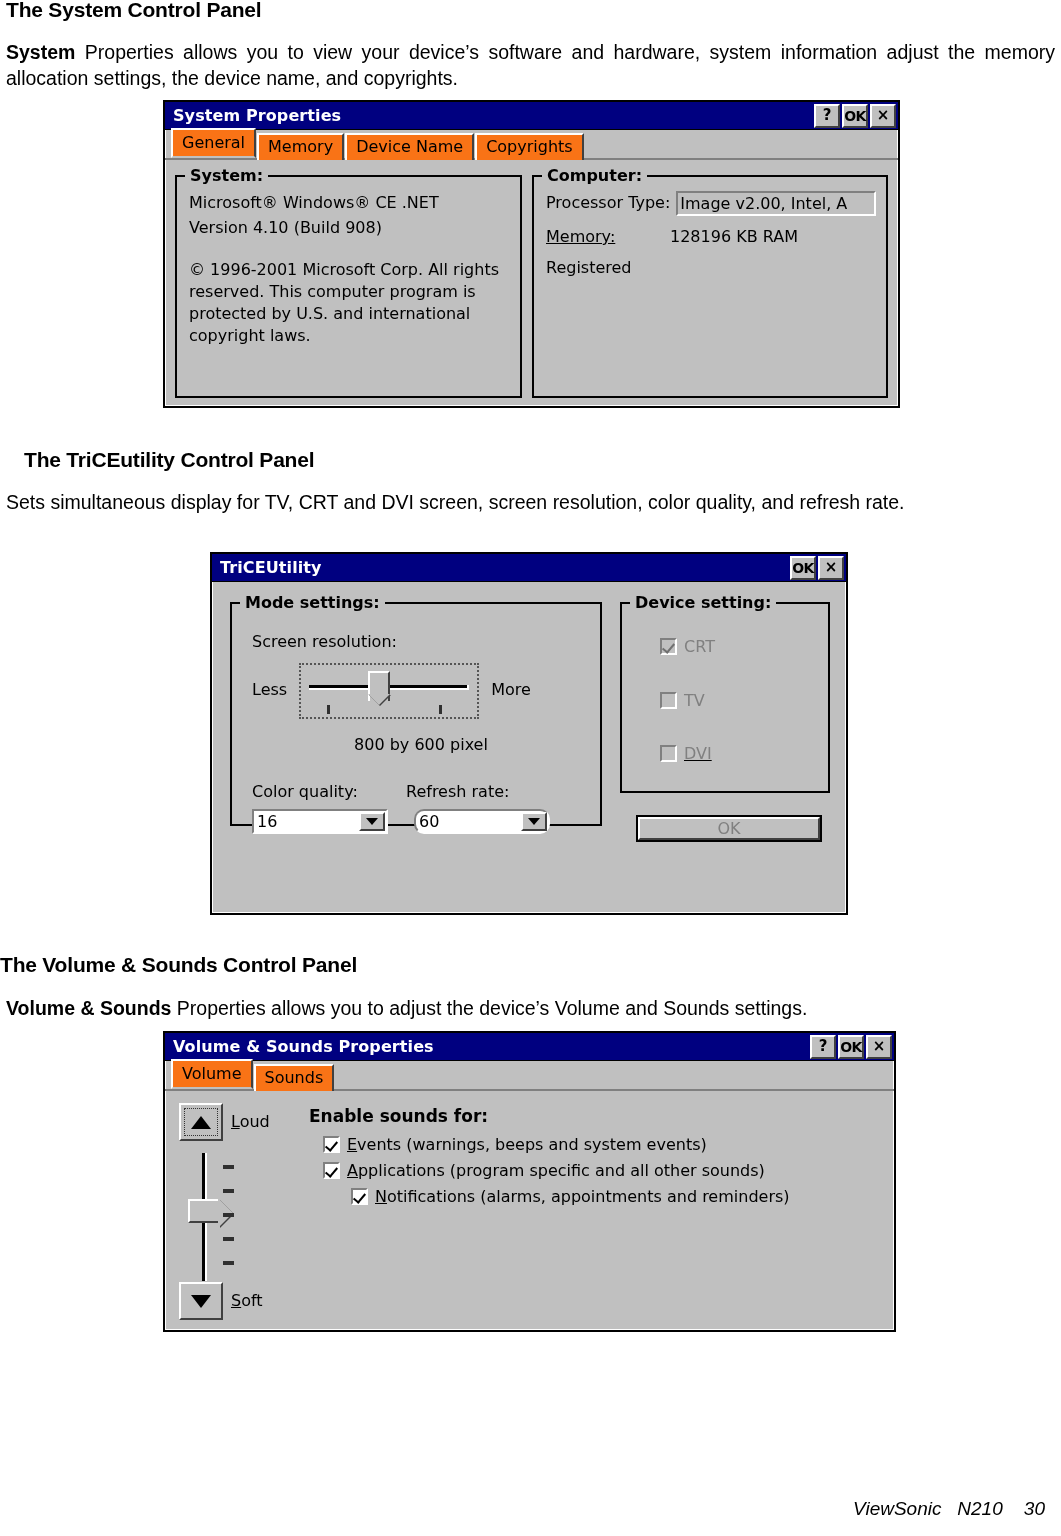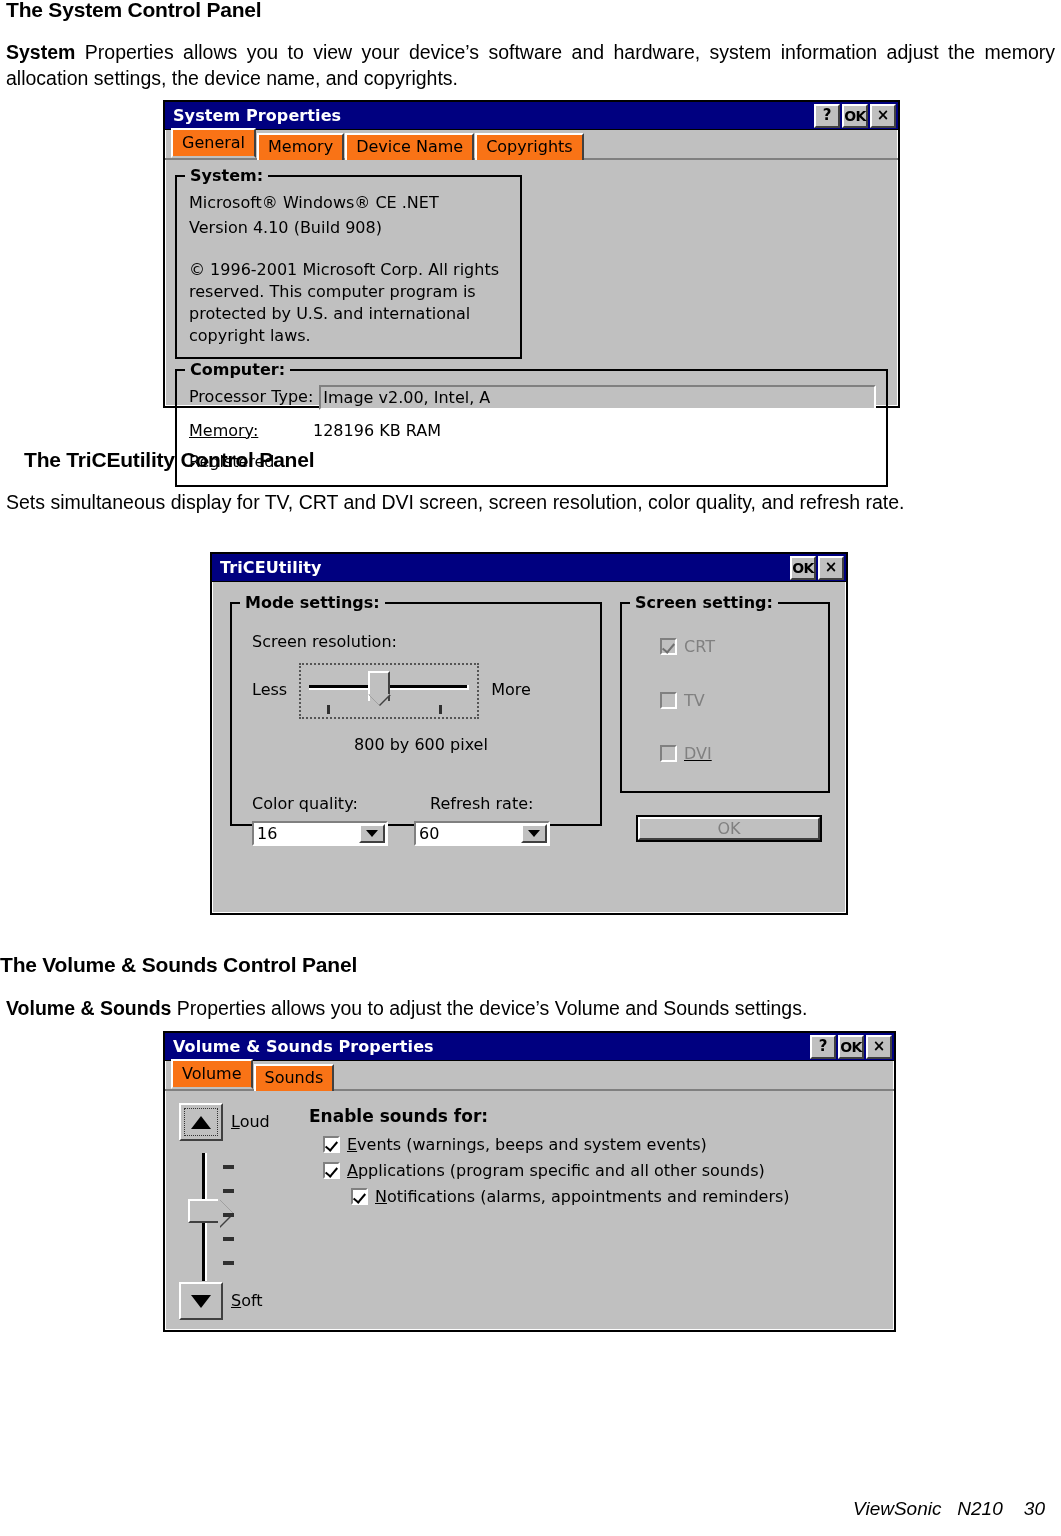--- a/index.html
+++ b/index.html
@@ -266,21 +266,21 @@
     </div>
 
     <div class="ce-tabstrip">
       <div class="ce-tab active">General</div>
       <div class="ce-tab">Memory</div>
       <div class="ce-tab">Device Name</div>
       <div class="ce-tab">Copyrights</div>
       <div class="ce-tabs-rest"></div>
     </div>
 
-    <div style="display:flex; gap:10px; padding:15px 10px 10px 10px; height:248px;flex-direction:column;">
+    <div style="display:flex; gap:10px; padding:15px 10px 10px 10px; height:248px;">
 
       <div class="ce-group" style="width:347px;">
         <div class="ce-group-label">System:</div>
         <div class="ce-text">Microsoft® Windows® CE .NET</div>
         <div class="ce-text">Version 4.10 (Build 908)</div>
         <div class="ce-text" style="margin-top:18px; line-height:1.38;">© 1996-2001 Microsoft Corp. All rights reserved. This computer program is protected by U.S. and international copyright laws.</div>
       </div>
 
       <div class="ce-group" style="flex:1;">
         <div class="ce-group-label">Computer:</div>
@@ -325,40 +325,40 @@
             <span class="slider-track"></span>
             <span class="slider-thumb"></span>
             <span class="slider-tick" style="left:26px;"></span>
             <span class="slider-tick" style="left:138px;"></span>
           </span>
           <span class="ce-text">More</span>
         </div>
 
         <div class="ce-text" style="text-align:center; margin:16px 0 0 8px;">800 by 600 pixel</div>
 
-        <div style="display:flex; gap:42px; margin:34px 0 0 8px;">
+        <div style="display:flex; gap:18px; margin:22px 0 0 8px;">
           <span class="ce-text" style="width:136px;">Color quality:</span>
           <span class="ce-text">Refresh rate:</span>
         </div>
 
         <div style="display:flex; gap:26px; margin:5px 0 0 8px;">
           <span class="ce-combo" style="width:136px;">
             <span class="val">16</span>
             <span class="arrow"></span>
           </span>
-          <span class="ce-combo" style="width:136px;">
+          <span class="ce-combo" style="width:136px;border-radius:10px;">
             <span class="val">60</span>
             <span class="arrow"></span>
           </span>
         </div>
       </div>
 
       <div style="flex:1; display:flex; flex-direction:column;">
         <div class="ce-group" style="padding:26px 10px 20px 20px;">
-          <div class="ce-group-label">Screen setting:</div>
+          <div class="ce-group-label">Device setting:</div>
 
           <div class="ce-check-row" style="margin:4px 0 28px 18px;">
             <span class="ce-checkbox dim checked"></span>
             <span class="ce-check-label ce-text-dim">CRT</span>
           </div>
           <div class="ce-check-row" style="margin:0 0 28px 18px;">
             <span class="ce-checkbox dim"></span>
             <span class="ce-check-label ce-text-dim">TV</span>
           </div>
           <div class="ce-check-row" style="margin:0 0 4px 18px;text-decoration:underline;">

